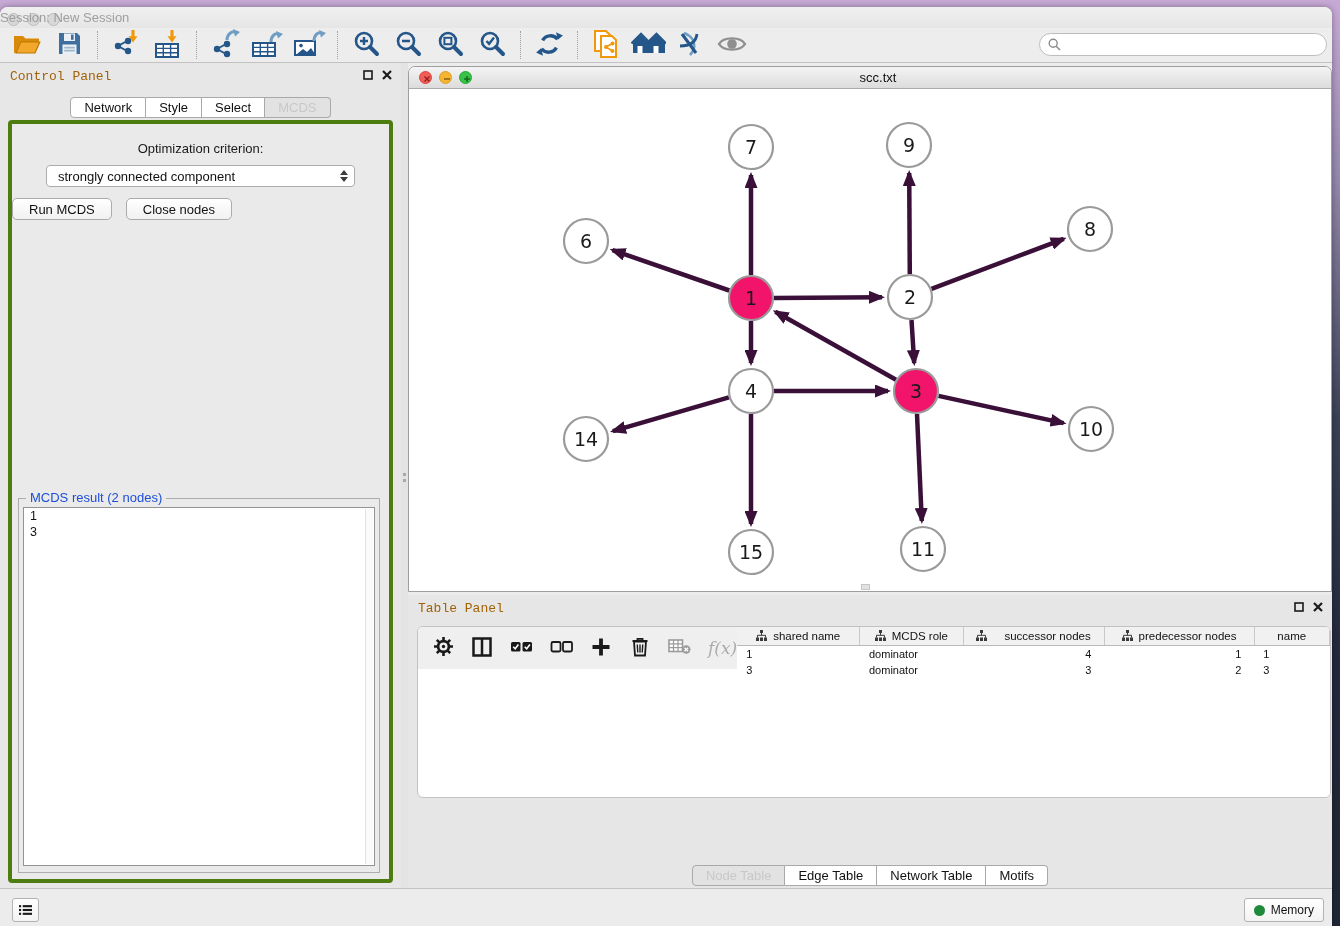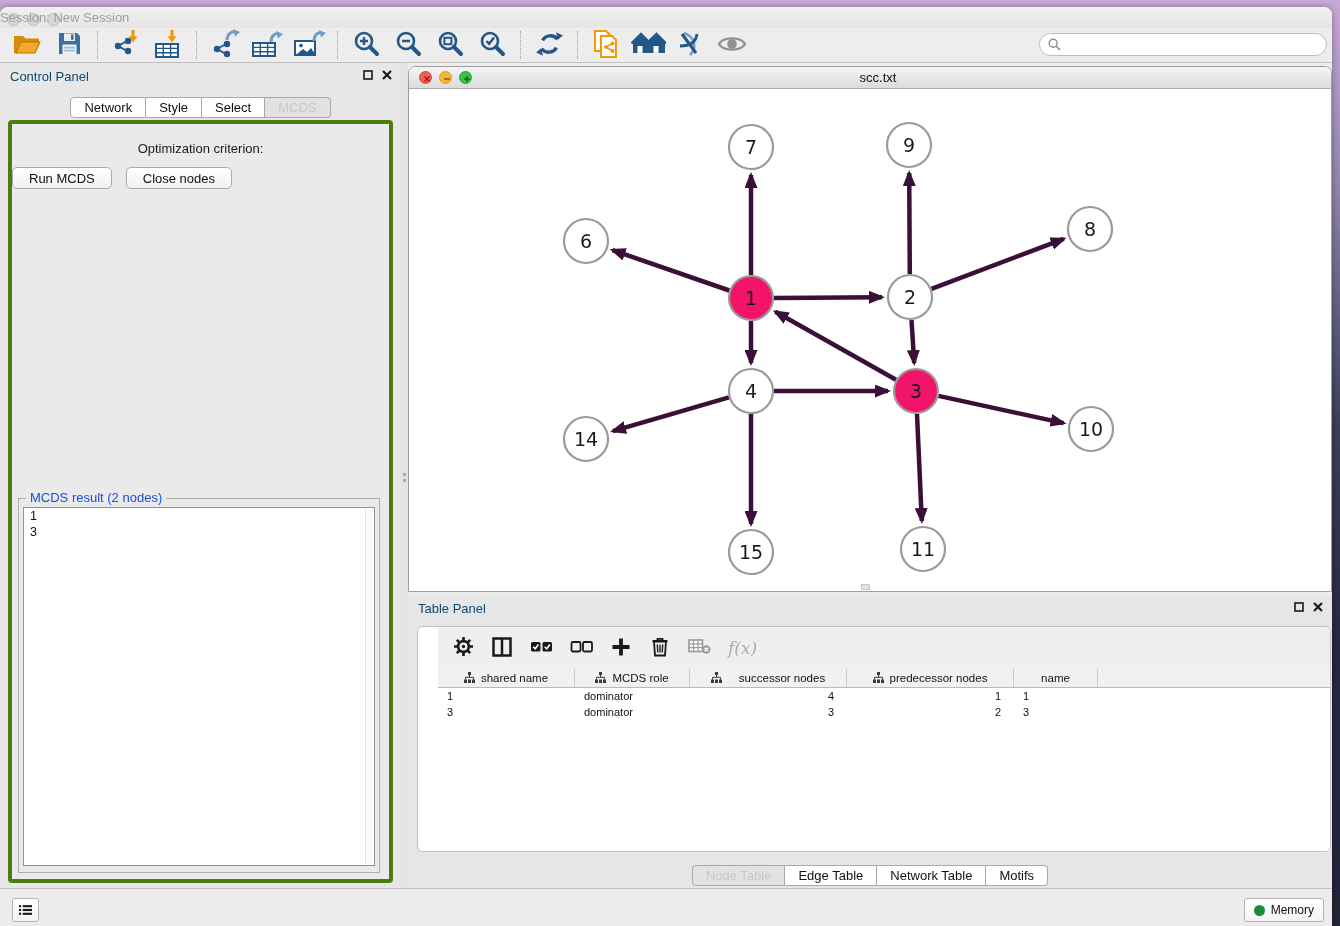--- a/index.html
+++ b/index.html
@@ -18,21 +18,21 @@
   .toolbar{position:absolute;left:0;top:21px;width:100%;height:35px;background:#EDEDED;
     border-bottom:1px solid #C2C2C2;display:flex;align-items:center;padding-left:6px;}
   .tb-btn{width:42px;height:32px;display:flex;align-items:center;justify-content:center;background:none;border:none;padding:0;cursor:default;}
   .tb-sep{width:0;height:28px;border-left:1px dotted #9F9F9F;margin:0 7px;}
   .search-wrap{position:absolute;right:5px;top:5px;width:288px;height:23px;background:#FFF;border:1px solid #BDBDBD;
     border-radius:12px;display:flex;align-items:center;padding:0 8px;gap:5px;}
   .search-wrap input{flex:1;border:none;outline:none;background:transparent;font-size:12px;font-family:"Liberation Sans",sans-serif;}
   
   .control-panel{position:absolute;left:0;top:56px;width:401px;height:825px;background:#E7E7E7;}
   .panel-head{position:relative;height:26px;}
-  .panel-head .p-title{position:absolute;left:10px;top:6px;font-size:13px;color:#0c4a6e;}
+  .panel-head .p-title{position:absolute;left:10px;top:6px;font-size:13px;color:#a16207;font-family:Liberation Mono, monospace;}
   .panel-head .p-icons{position:absolute;right:9px;top:7px;display:flex;gap:9px;align-items:center;}
   .seg{display:flex;justify-content:center;}
   .seg .tabbtn{border:1px solid #A9A9A9;border-left:none;background:#FFF;color:#111;
     font-size:13px;font-family:"Liberation Sans",sans-serif;padding:2px 13px;height:21px;line-height:16px;cursor:default;}
   .seg .tabbtn:first-child{border-left:1px solid #A9A9A9;border-radius:4px 0 0 4px;}
   .seg .tabbtn:last-child{border-radius:0 4px 4px 0;}
   .seg .tabbtn.sel{background:#E2E2E2;color:#C8C8C8;}
   .cp-tabs{margin-top:8px;}
   .cp-body{position:absolute;left:8px;right:8px;top:57px;bottom:5px;background:#EAEAEA;
     border:4px solid #4d7c0f;border-radius:4px;text-align:center;padding-top:17px;}
@@ -63,22 +63,22 @@
   .net-light{position:relative;width:13px;height:13px;border-radius:50%;}
   .net-light svg{position:absolute;left:2.5px;top:2.5px;}
   .net-light.red{background:#F25E57;border:1px solid #D8453C;}
   .net-light.yellow{background:#F6B433;border:1px solid #D89E24;}
   .net-light.green{background:#39C249;border:1px solid #24A732;}
   .net-title{position:absolute;left:16px;right:0;top:3px;text-align:center;font-size:13px;color:#111;}
   .net-canvas{position:relative;width:922px;height:502px;background:#FFF;}
   .canvas-grip{position:absolute;left:452px;bottom:1px;width:9px;height:6px;background:#E2E2E2;border:1px solid #C6C6C6;}
   
   .table-panel{position:absolute;left:408px;top:588px;width:924px;height:293px;background:#E6E6E6;}
-  .tp-box{position:absolute;left:9px;right:1px;top:31px;height:226px;background:#FFF;border:1px solid #C2C2C2;
-    border-radius:6px;overflow:hidden;display:flex;flex-direction:column;padding-left:20px;}
+  .tp-box{position:absolute;left:9px;right:1px;top:31px;height:172px;background:#FFF;border:1px solid #C2C2C2;
+    border-radius:6px;overflow:hidden;display:flex;flex-direction:row;}
   .tp-toolbar{height:42px;background:#EFEFEF;display:flex;align-items:center;gap:17px;padding-left:14px;flex:0 0 auto;}
   .ttb{display:flex;align-items:center;justify-content:center;min-width:22px;height:26px;background:none;border:none;padding:0;cursor:default;}
   .fx-label{font-family:"DejaVu Serif",serif;font-style:italic;font-size:17px;color:#ABABAB;}
   .tp-table{flex:1;background:#FFF;overflow:hidden;}
   .tp-header{display:flex;height:19px;background:#F1F1F1;border-bottom:1px solid #B9B9B9;}
   .th-cell{display:flex;align-items:center;justify-content:center;gap:6px;font-size:11.5px;color:#111;
     border-right:1px solid #C9C9C9;height:100%;}
   .tp-row{display:flex;height:16px;align-items:center;}
   .td-cell{font-size:11px;color:#111;overflow:hidden;white-space:nowrap;}
   
@@ -286,20 +286,27 @@
         </span>
       </div>
       <div class="seg cp-tabs" id="cp-tabs">
           <button class="tabbtn">Network</button>
           <button class="tabbtn">Style</button>
           <button class="tabbtn">Select</button>
           <button class="tabbtn sel">MCDS</button>
         </div>
       <div class="cp-body">
         <div class="opt-label">Optimization criterion:</div>
+        <div class="selectbox">
+          <span class="sel-text">strongly connected component</span>
+          <span class="stepper">
+              <i class="up"></i>
+              <i class="dn"></i>
+            </span>
+        </div>
         <div class="btn-row">
           <button class="aqua-btn">Run MCDS</button>
           <button class="aqua-btn">Close nodes</button>
         </div>
         <div class="result-group">
           <span class="result-legend">MCDS result (2 nodes)</span>
           <div class="result-list" id="result-list">
             <div class="result-scroll"></div>
           <div class="result-item">1</div>
               <div class="result-item">3</div>

